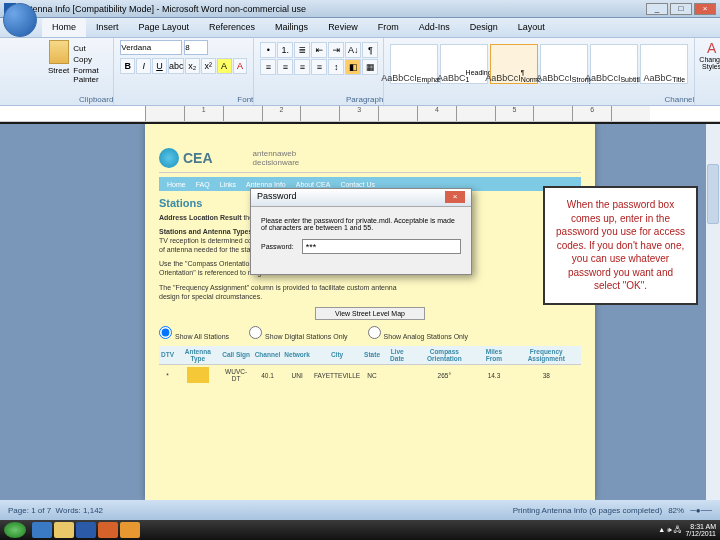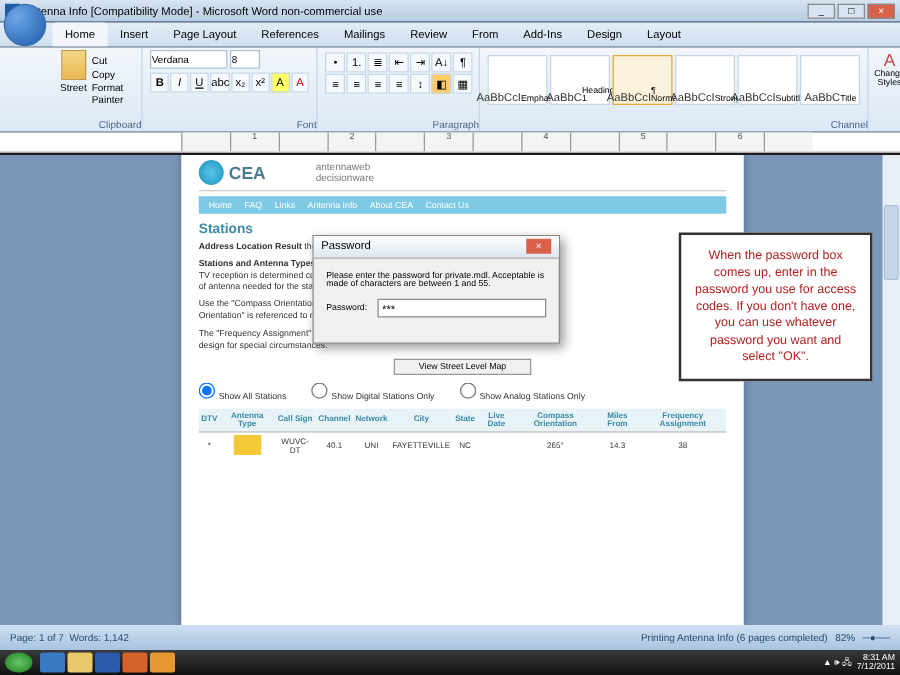--- a/index.html
+++ b/index.html
@@ -27,37 +27,37 @@
 .para-btns{display:flex;flex-wrap:wrap;gap:1px;width:120px;margin-top:2px}
 .styles-row{display:flex;gap:2px;margin-top:4px}
 .stylebox{width:48px;height:40px;border:1px solid #c5d6e8;background:#fff;font-size:7px;display:flex;flex-direction:row;align-items:flex-end;justify-content:center}
 .stylebox .sprev{font-size:9px;color:#333}
 .stylebox.sel{border:1px solid #e8a83c;background:#fdf2db}
 .change-sty{width:36px;height:44px;font-size:7px;text-align:center;margin-left:4px;margin-top:2px}
 .ruler{height:16px;background:#fff;position:relative;border-bottom:1px solid #ccc}
 .ruler-inner{position:absolute;left:145px;right:70px;top:0;bottom:0;background:#f4f4f4;display:flex;font-size:7px}
 .rtick{flex:1;border-left:1px solid #999;text-align:center;color:#555}
 .doc-area{position:absolute;top:124px;left:0;right:0;bottom:40px;background:#7a96b8;overflow:hidden}
-.page{position:absolute;left:145px;top:0;width:450px;height:100%;background:#ffffff;box-shadow:0 0 6px rgba(0,0,0,.3);padding:4px 14px;font-size:8px;color:#333}
+.page{position:absolute;left:145px;top:0;width:450px;height:100%;background:#fef9c3;box-shadow:0 0 6px rgba(0,0,0,.3);padding:24px 14px;font-size:8px;color:#333}
 .cea-hdr{display:flex;align-items:center;border-bottom:1px solid #ccc;padding-bottom:4px;margin-bottom:4px}
 .cea-logo{width:20px;height:20px;border-radius:50%;background:radial-gradient(#5bc6e8,#1a91bc);margin-right:4px}
 .cea-txt{font-size:14px;font-weight:bold;color:#4a7a8f}
 .aw-logo{margin-left:40px;font-size:8px;color:#777}
 .navbar{background:#7ec9e3;height:14px;display:flex;gap:10px;padding:0 8px;font-size:7px;color:#fff;align-items:center;margin-bottom:6px}
 .stations-h{color:#3a8aa8;font-size:11px;font-weight:bold;margin-bottom:4px}
 .bodytxt{font-size:7px;line-height:1.3;margin-bottom:5px;max-width:260px}
 .bodytxt b{font-weight:bold}
 .viewmap-btn{border:1px solid #999;background:#f0f0f0;padding:2px 10px;font-size:7px;margin:6px auto;display:block;width:110px}
 .radio-row{display:flex;gap:20px;align-items:center;font-size:7px;margin:6px 0}
 .radio-row input{margin-right:3px}
 .dtv-table{width:100%;font-size:6.5px;border-collapse:collapse}
 .dtv-table th{background:#e8f3f8;color:#3a8aa8;padding:2px;font-weight:bold;border-bottom:1px solid #ccc}
 .dtv-table td{padding:2px;text-align:center}
 .ant-yellow{background:#f5c838;width:22px;height:16px;display:inline-block}
-.dialog{position:absolute;left:250px;top:188px;width:198px;background:#f0f0f0;border:1px solid #888;box-shadow:3px 3px 8px rgba(0,0,0,.4);z-index:20}
+.dialog{position:absolute;left:250px;top:188px;width:222px;background:#f0f0f0;border:1px solid #888;box-shadow:3px 3px 8px rgba(0,0,0,.4);z-index:20}
 .dlg-title{background:linear-gradient(#fff,#dde6f0);height:18px;font-size:9px;padding:2px 6px;display:flex;justify-content:space-between;border-bottom:1px solid #aaa}
 .dlg-close{width:20px;height:12px;background:#d9614b;color:#fff;text-align:center;font-size:8px;line-height:12px}
 .dlg-body{padding:10px;font-size:7px}
 .dlg-body p{margin-bottom:8px}
 .pw-row{display:flex;align-items:center;gap:8px;margin-bottom:10px}
 .pw-row input{flex:1;border:1px solid #888;height:15px;font-size:9px;padding:0 3px}
 .dlg-btns{display:flex;justify-content:center;gap:10px}
 .dlg-btns button{width:60px;height:18px;font-size:8px;border:1px solid #888;background:#f4f4f4}
 .callout{position:absolute;right:22px;top:186px;width:155px;background:#fff;border:2px solid #333;padding:10px;font-size:10px;font-weight:normal;color:#b02020;text-align:center;line-height:1.35;z-index:15}
 .statusbar{position:absolute;bottom:20px;left:0;right:0;height:20px;background:linear-gradient(#cfe0f2,#a8c4e0);display:flex;align-items:center;font-size:8px;padding:0 8px;color:#2a4a6f}

